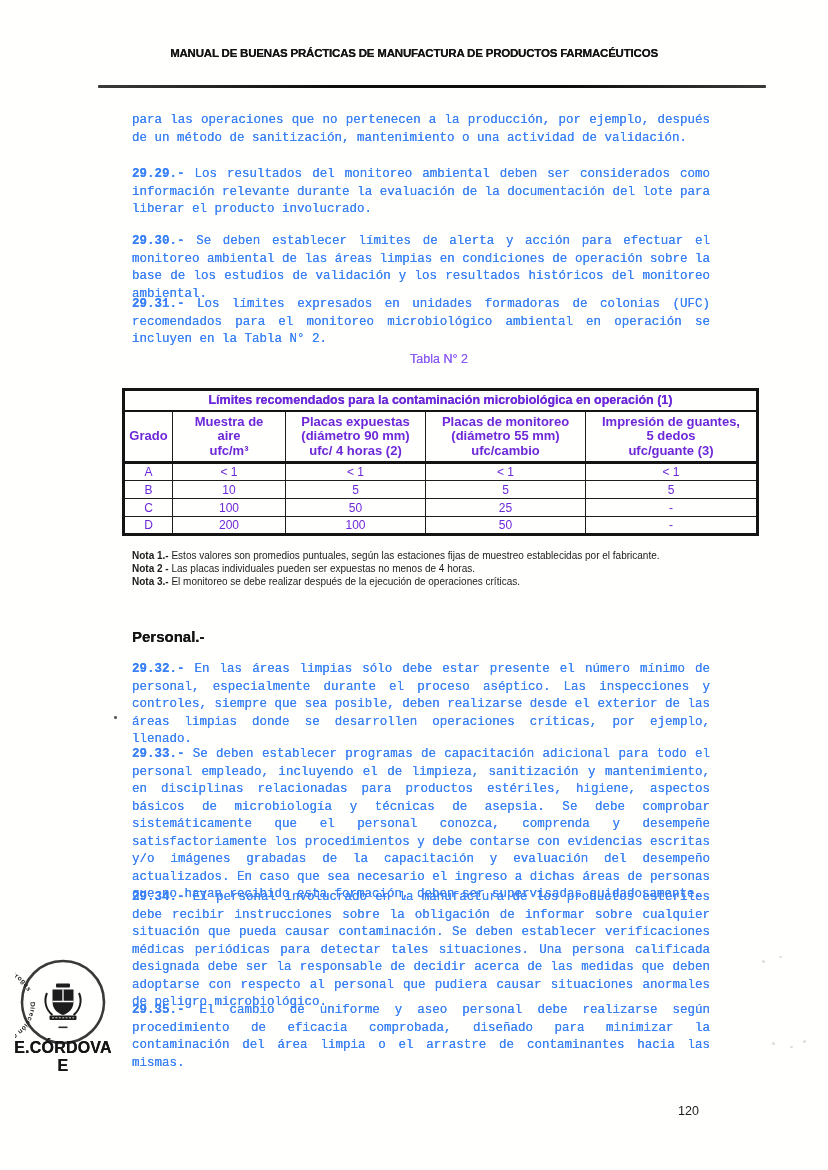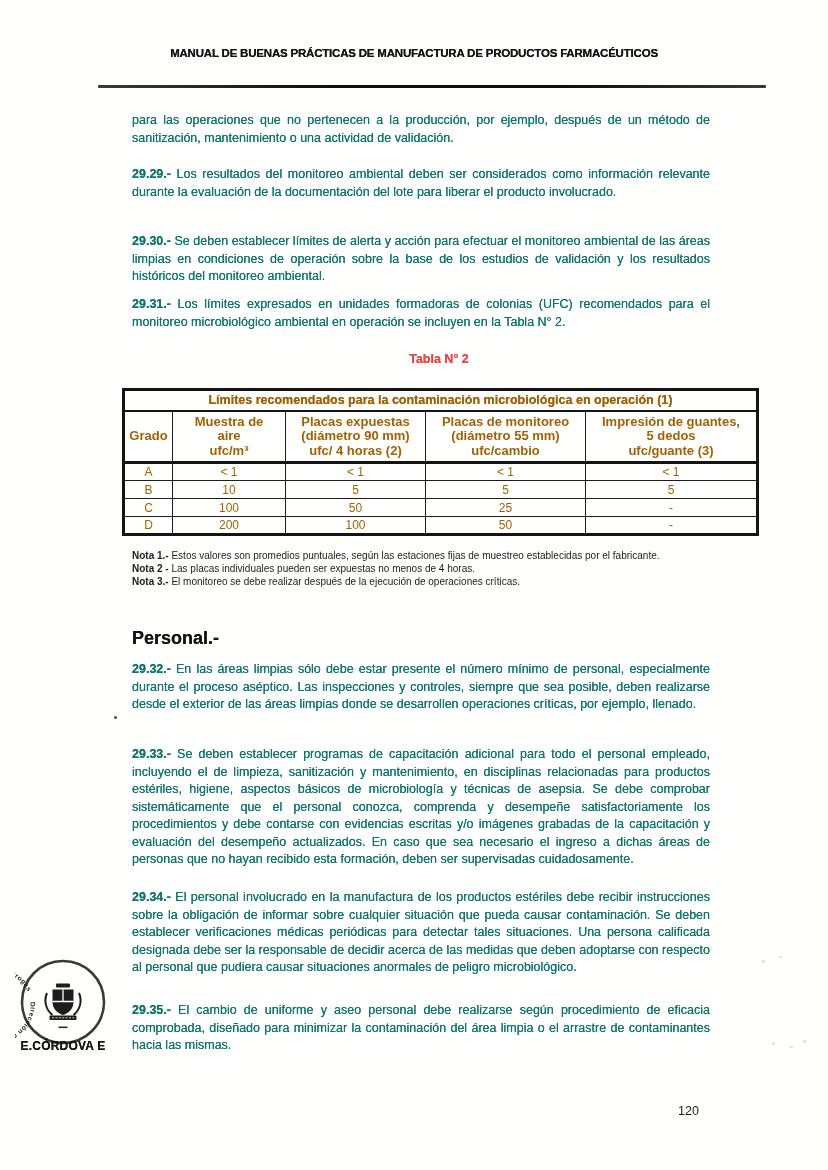--- a/index.html
+++ b/index.html
@@ -15,60 +15,60 @@
     font-size:11.5px; font-weight:bold; letter-spacing:-0.2px; color:#141414;
   }
   .header-rule {
     position:absolute; top:85px; left:98px; width:668px; height:2.6px;
     background:linear-gradient(90deg,#3a3a3a,#0d0d0d 35%,#0d0d0d 70%,#3a3a3a);
     border-radius:1px;
   }
 
   .para {
     position:absolute; left:132px; width:578px;
-    font-size:12.5px; line-height:17.5px; text-align:justify; color:#0f766e;
+    font-size:12.5px; line-height:17.5px; text-align:justify; color:#3b82f6;font-family:Liberation Mono, monospace;
   }
   .pnum { font-weight:bold; }
 
   .table-caption {
     position:absolute; top:352px; left:122px; width:634px; text-align:center;
-    font-size:12.5px; font-weight:bold; color:#ef4444;
+    font-size:12.5px; font-weight:normal; color:#8b5cf6;
   }
 
   .limits-table {
     position:absolute; top:388px; left:122px; width:634px;
     border-collapse:collapse; table-layout:fixed;
-    border:3px solid #141414; font-size:12px; color:#a16207;
+    border:3px solid #141414; font-size:12px; color:#6d28d9;
   }
   .limits-table td, .limits-table th { border:1.6px solid #1d1d1d; padding:0 2px; }
   .limits-table .title-cell {
     height:21px; font-weight:bold; text-align:center; font-size:12.5px;
     border-bottom:2px solid #141414;
   }
   .limits-table .head-row th {
     height:52px; font-weight:bold; text-align:center; vertical-align:middle;
     font-size:13px; line-height:14.5px; border-bottom:3px solid #141414;
   }
   .limits-table .data-row td { height:18px; text-align:center; vertical-align:middle; }
 
   .notes {
     position:absolute; top:549px; left:132px; width:592px;
     font-size:10px; line-height:13.2px; color:#1b1b1b;
   }
   .notes b { font-weight:bold; }
 
   .section-heading {
     position:absolute; top:628px; left:132px;
-    font-size:18px; font-weight:bold; color:#141414;
+    font-size:15px; font-weight:bold; color:#141414;
   }
 
   .stamp-svg { position:absolute; top:954px; left:15px; width:96px; height:96px; }
   .stamp-name {
     position:absolute; top:1039px; left:10px; width:106px; text-align:center;
-    font-size:12px; font-weight:bold; letter-spacing:0.2px; color:#161616;
+    font-size:16px; font-weight:bold; letter-spacing:0.2px; color:#161616;
   }
 
   .page-number {
     position:absolute; top:1104px; left:678px;
     font-size:12.5px; color:#1b1b1b;
   }
 
   .speck { position:absolute; border-radius:50%; background:#c9c9c9; opacity:.65; }
   .speck.dark { background:#4a4a4a; opacity:.9; }
 </style>

